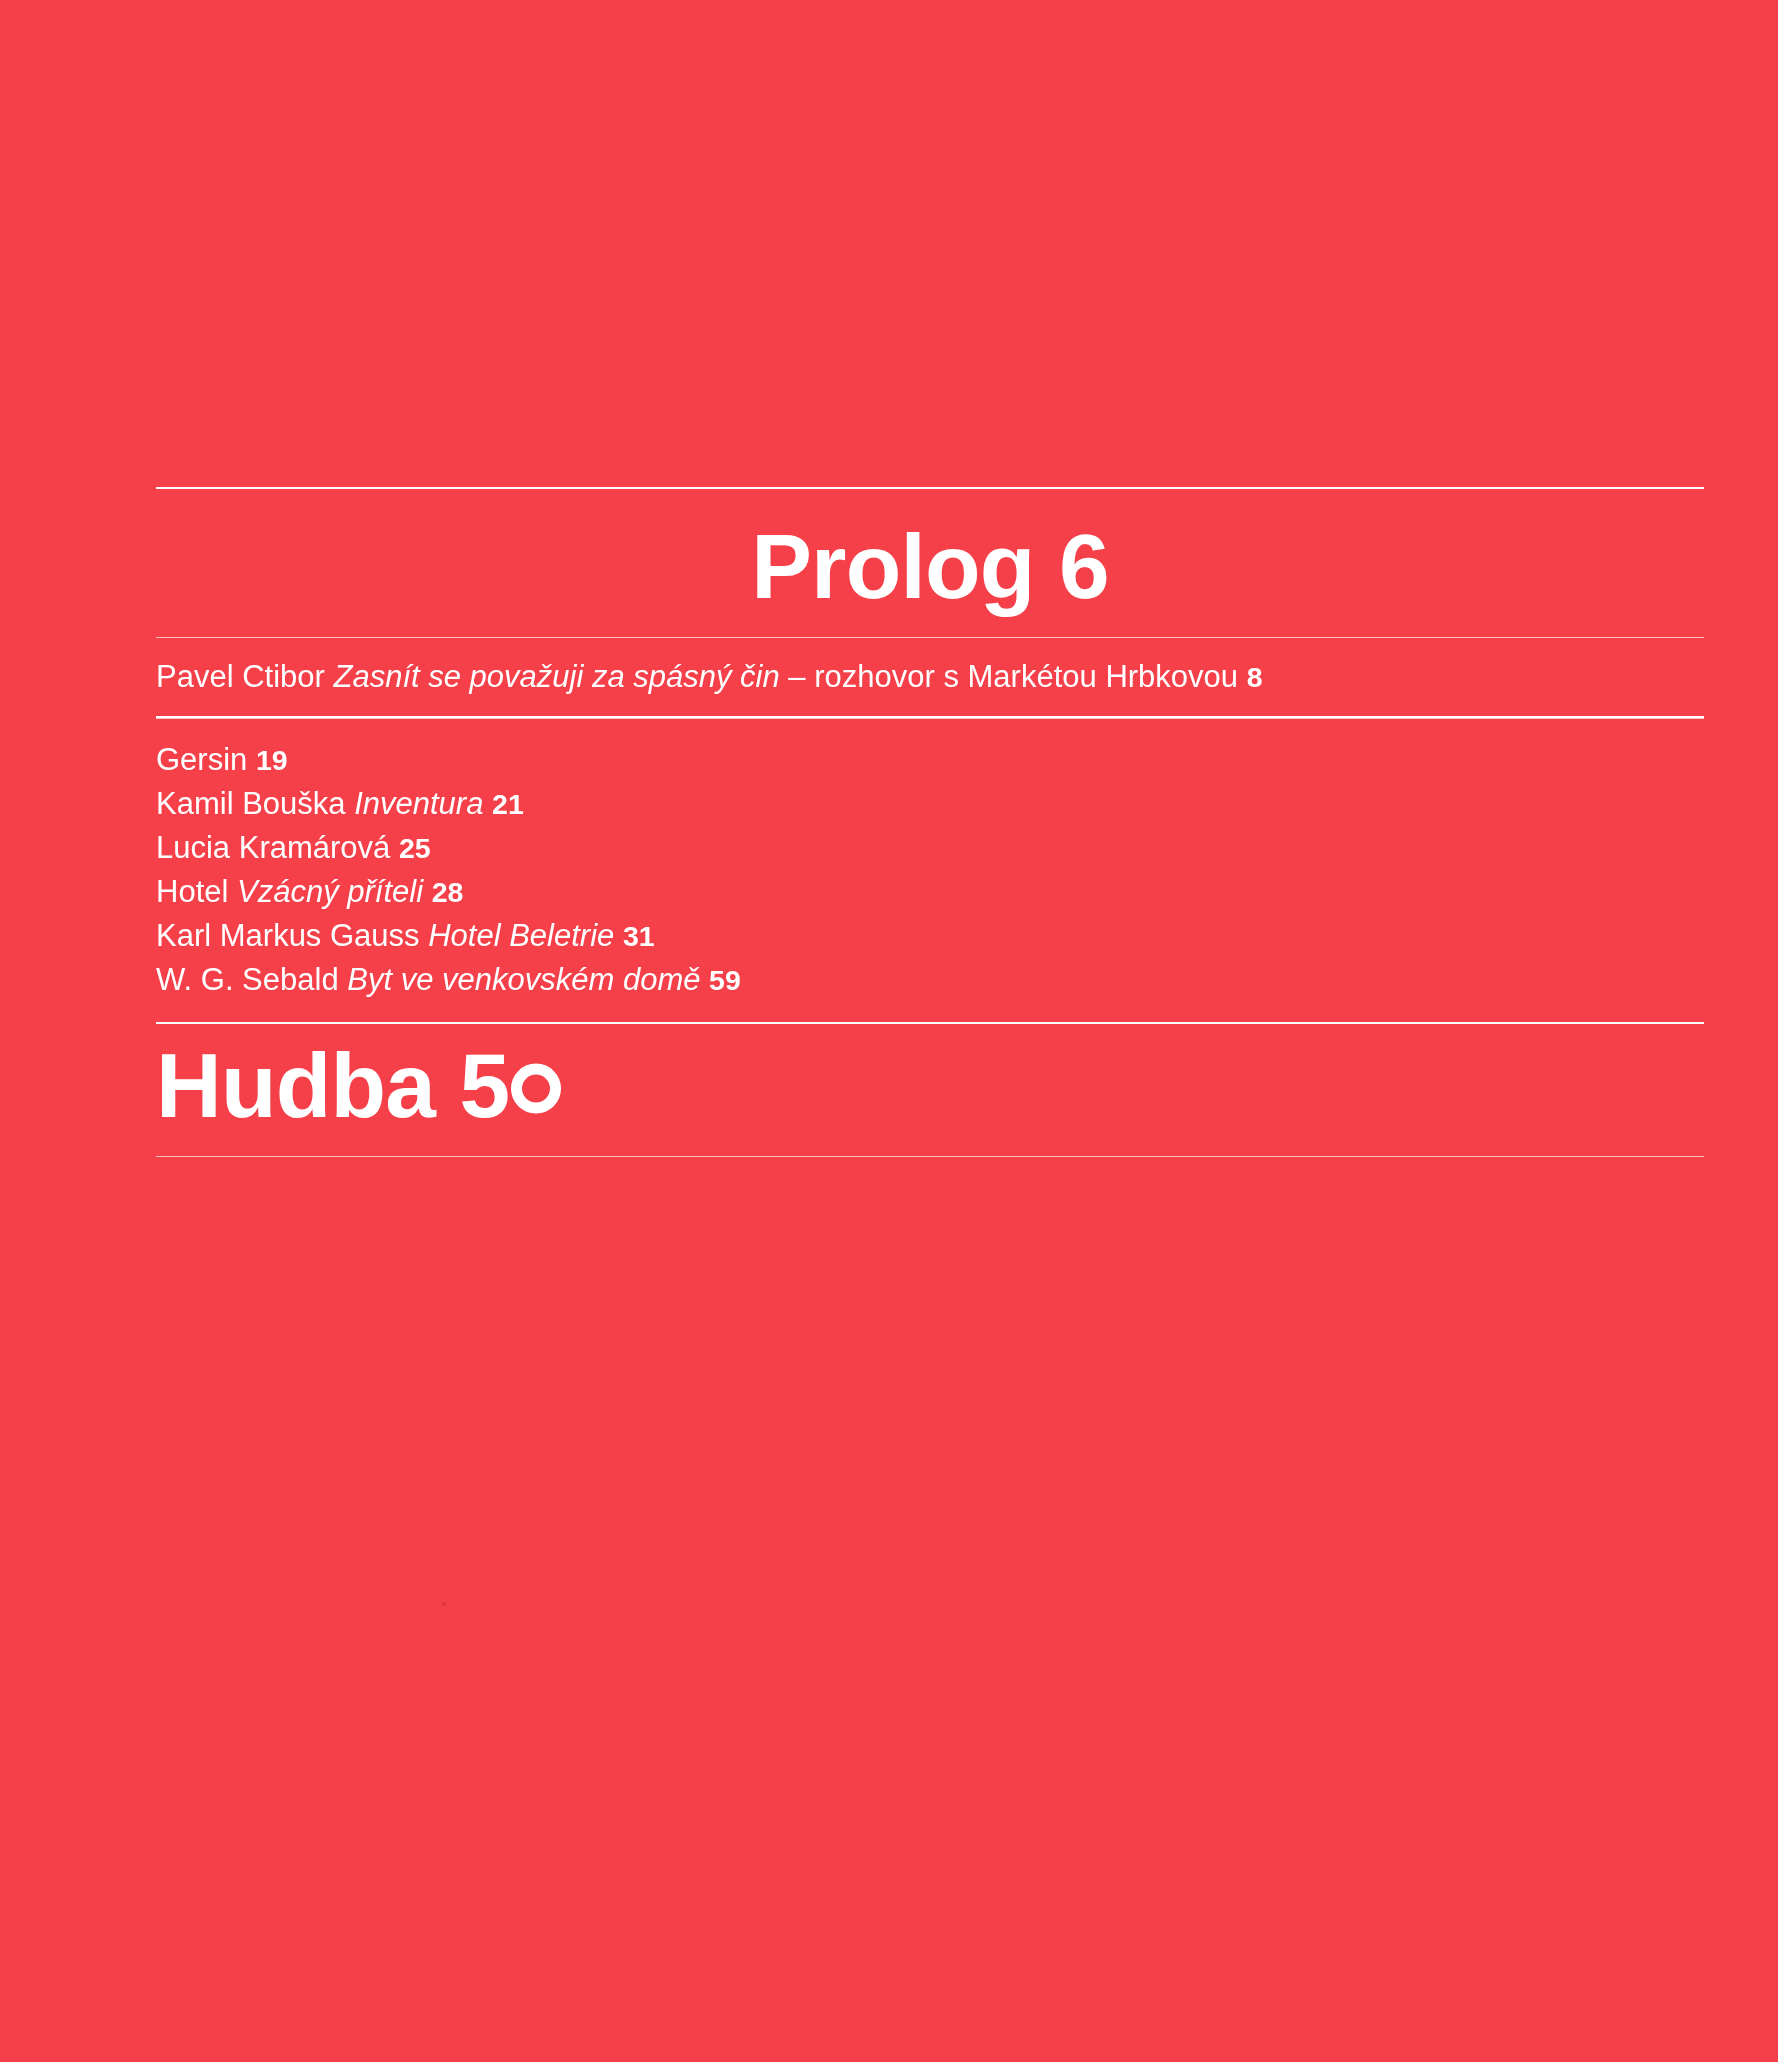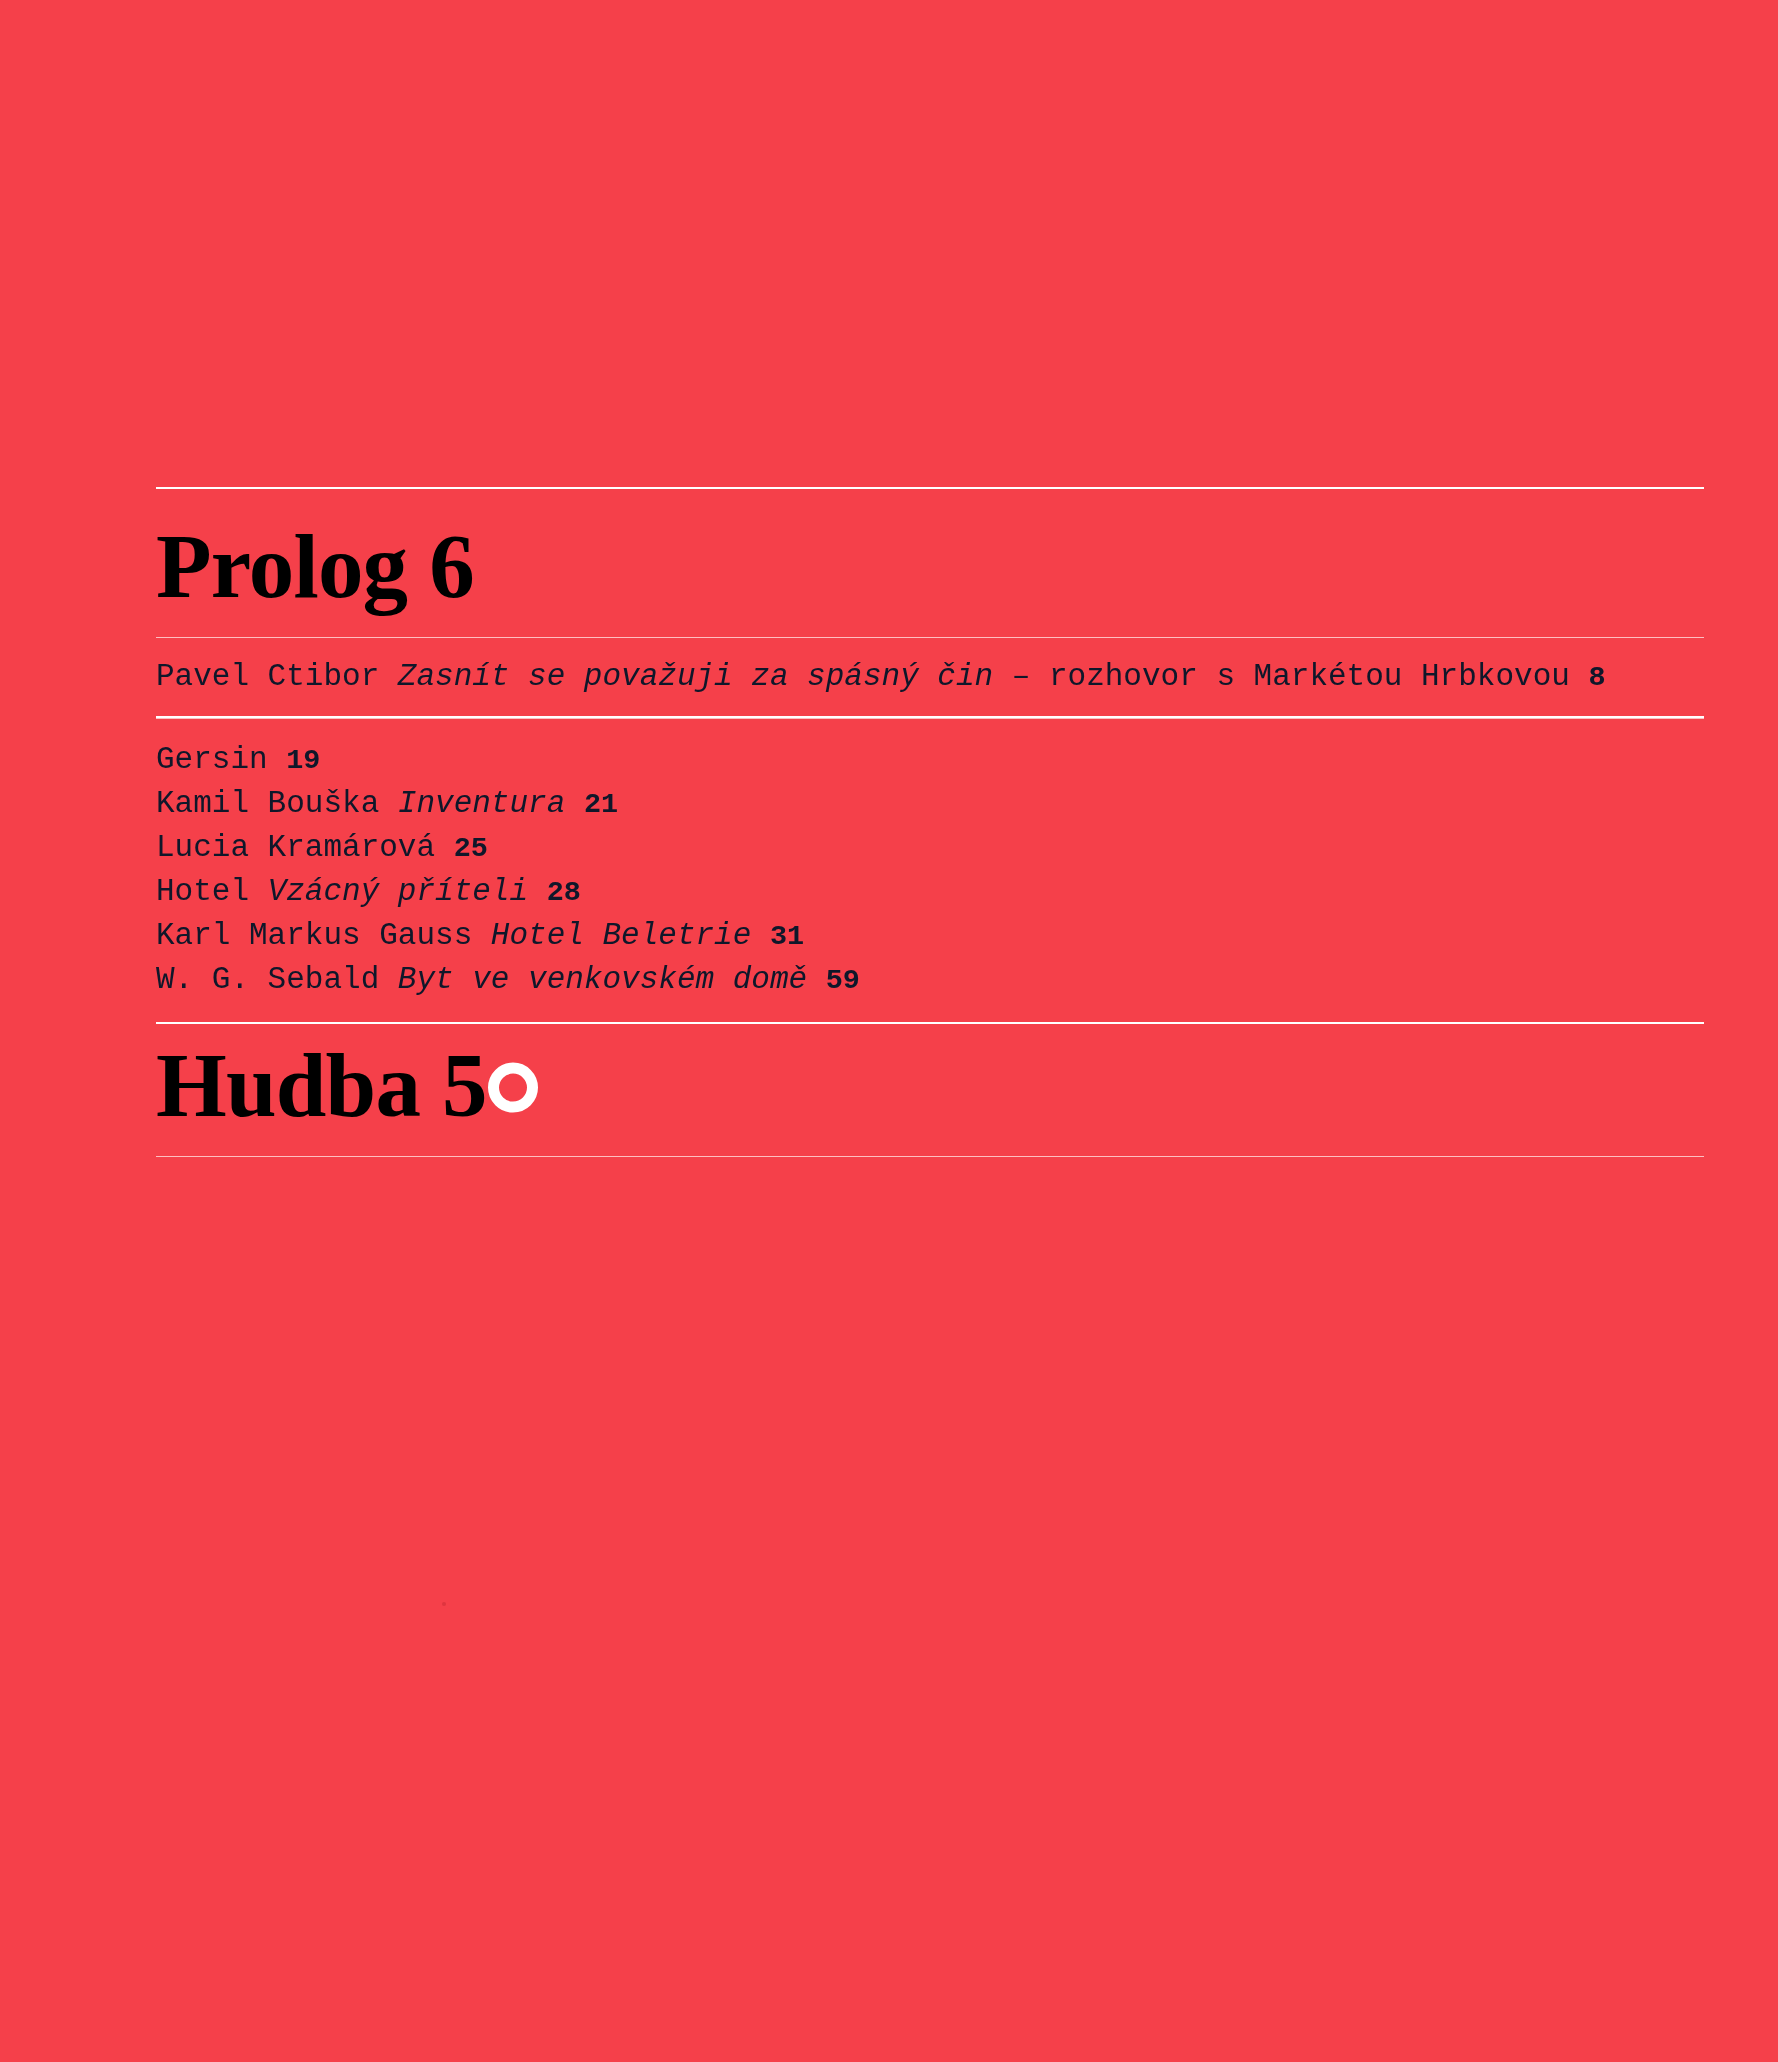--- a/index.html
+++ b/index.html
@@ -33,25 +33,26 @@
     width: 100%;
   }
   .rule.thin {
     border-top: 1.7px solid #ffd6d6;
     opacity: 0.85;
   }
   .section {
     margin: 0;
   }
   .section-title {
-    color: #000000;
-    font-family: Liberation Serif, serif;
+    color: #ffffff;
+    font-family: Liberation Sans, sans-serif;
     font-weight: bold;
     letter-spacing: -0.8px;
     line-height: 1.0;
+    text-align: center;
   }
   .title-prolog {
     font-size: 91px;
     padding: 32px 0 25px 0;
   }
   .title-beletrie {
     font-size: 91px;
     padding: 32px 0 25px 0;
   }
   .title-hudba {
@@ -68,22 +69,22 @@
     border: 11.7px solid #ffffff;
     box-sizing: border-box;
     position: relative;
     margin-left: 1.7px;
     transform: translateY(-3.4px);
   }
   .entries {
     padding: 18.5px 0 20px 0;
   }
   .entry {
-    color: #0f172a;
-    font-family: Liberation Mono, monospace;
+    color: #ffffff;
+    font-family: Liberation Sans, sans-serif;
     font-size: 31px;
     line-height: 1.42;
     white-space: nowrap;
   }
   .entry .it {
     font-style: italic;
   }
   .entry .pg {
     font-weight: bold;
     font-size: 28.5px;

